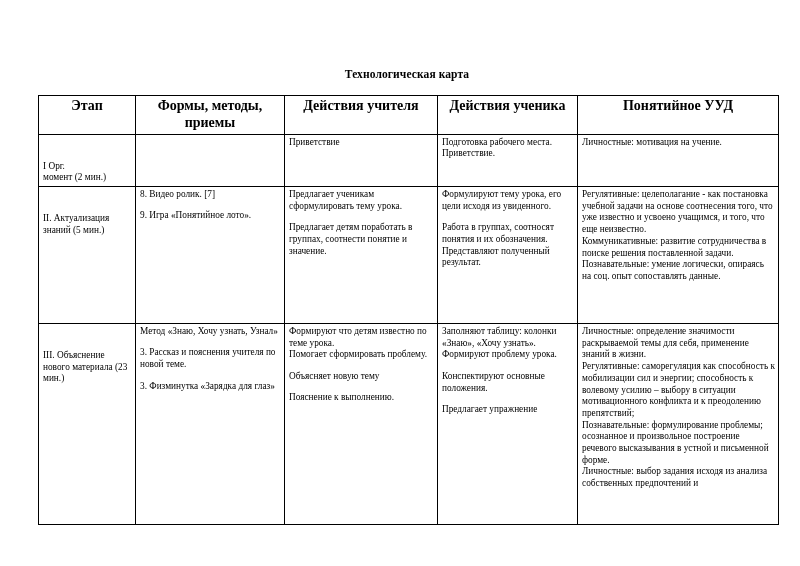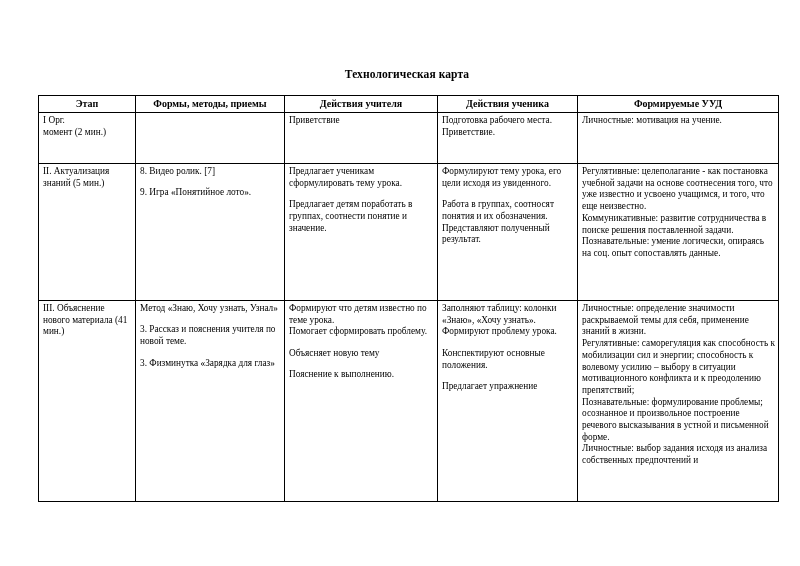--- a/index.html
+++ b/index.html
@@ -65,35 +65,36 @@
     vertical-align: top;
     padding: 2px 3px 2px 4px;
     text-align: left;
     word-wrap: break-word;
     overflow-wrap: break-word;
   }
 
   table.tk thead th {
     text-align: center;
     font-weight: bold;
-    font-size: 10px;
+    font-size: 14px;
     padding: 2px 3px;
     line-height: 1.2;
   }
 
   .cell-block {
     margin: 0;
     white-space: pre-line;
   }
   .cell-block + .cell-block {
     margin-top: 1.05em;
   }
 
   .stage-head {
     white-space: pre-line;
+    margin-top: 24px;
   }
 
   
   tr.r1 td { height: 46px; }
   tr.r2 td { height: 132px; }
   tr.r3 td { height: 196px; }
 </style>
 </head>
 <body>
 
@@ -109,21 +110,21 @@
           <col class="c3">
           <col class="c4">
           <col class="c5">
       </colgroup>
       <thead>
         <tr>
           <th>Этап</th>
           <th>Формы, методы, приемы</th>
           <th>Действия учителя</th>
           <th>Действия ученика</th>
-          <th>Формируемые УУД</th>
+          <th>Понятийное УУД</th>
         </tr>
       </thead>
       <tbody>
 
         <tr class="r1">
           <td>
             <div class="stage-head">I Орг.
 момент (2 мин.)</div>
           </td>
           <td>
@@ -160,21 +161,21 @@
           </td>
           <td>
             <div class="cell-block">Регулятивные: целеполагание - как постановка учебной задачи на основе соотнесения того, что уже известно и усвоено учащимся, и того, что еще неизвестно.
 Коммуникативные: развитие сотрудничества в поиске решения поставленной задачи.
 Познавательные: умение логически, опираясь на соц. опыт сопоставлять данные.</div>
           </td>
         </tr>
 
         <tr class="r3">
           <td>
-            <div class="stage-head">III.     Объяснение нового материала (41 мин.)</div>
+            <div class="stage-head">III.     Объяснение нового материала (23 мин.)</div>
           </td>
           <td>
             <div class="cell-block">Метод «Знаю, Хочу узнать, Узнал»</div>
             <div class="cell-block">3. Рассказ и пояснения учителя по новой теме.</div>
             <div class="cell-block">3. Физминутка «Зарядка для глаз»</div>
           </td>
           <td>
             <div class="cell-block">Формируют что детям известно по теме урока.
 Помогает сформировать проблему.</div>
             <div class="cell-block">Объясняет новую тему</div>

